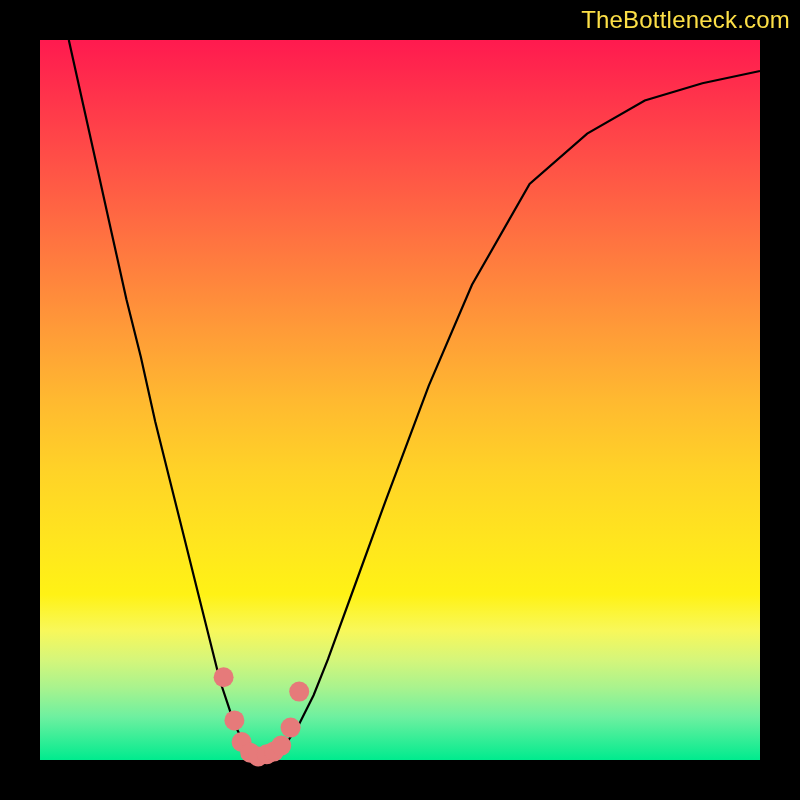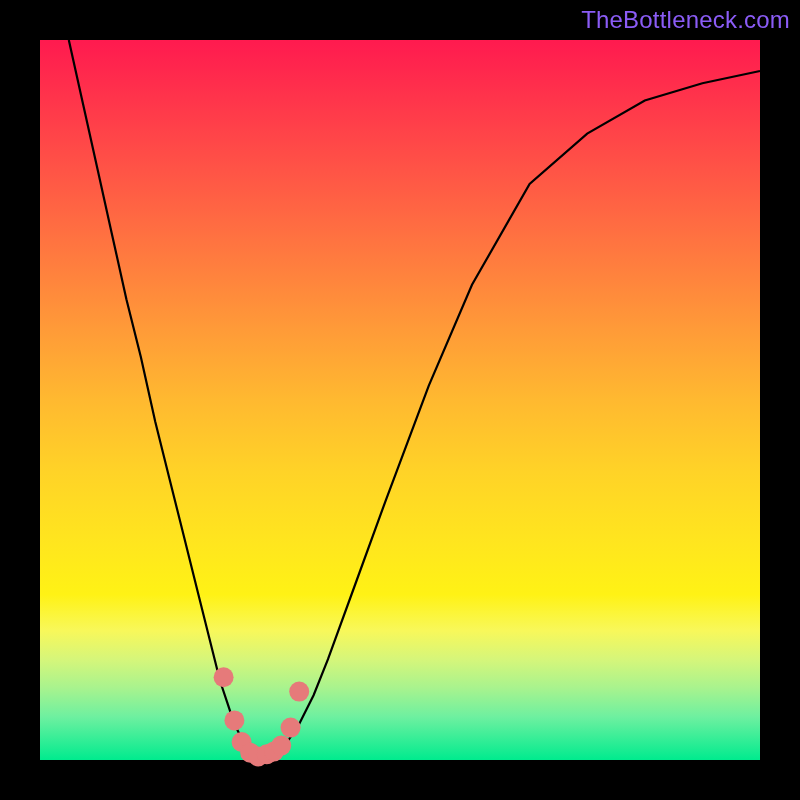--- a/index.html
+++ b/index.html
@@ -38,21 +38,21 @@
       #f8f85a 82%,
       #d6f67a 86%,
       #a8f38e 90%,
       #6ef0a0 94%,
       #00eb8e 100%);
   }
   .watermark {
     position: absolute;
     top: 6px;
     right: 10px;
-    color: #8b5cf6;
+    color: #fde047;
     font-size: 24px;
     font-weight: 500;
     letter-spacing: 0.2px;
     z-index: 5;
   }
   svg.curve {
     position: absolute;
     left: 0;
     top: 0;
     width: 720px;

